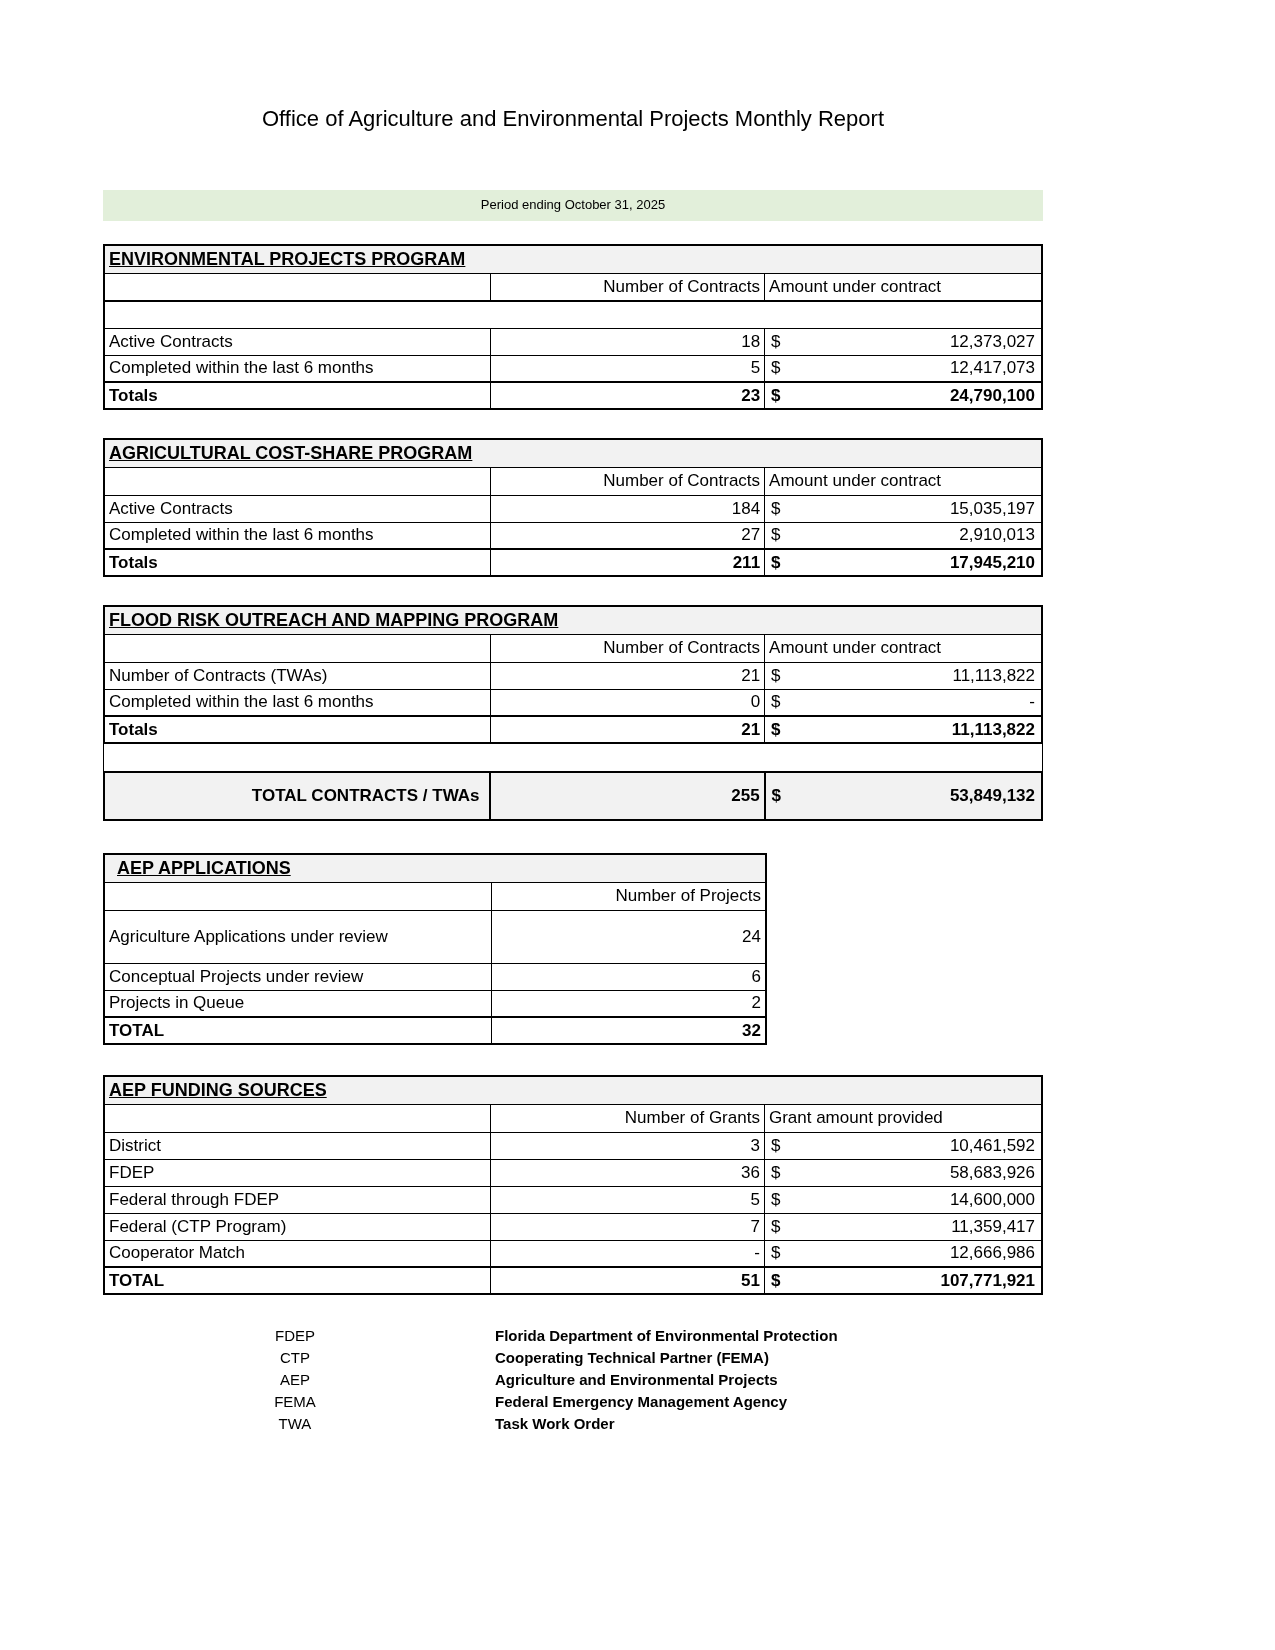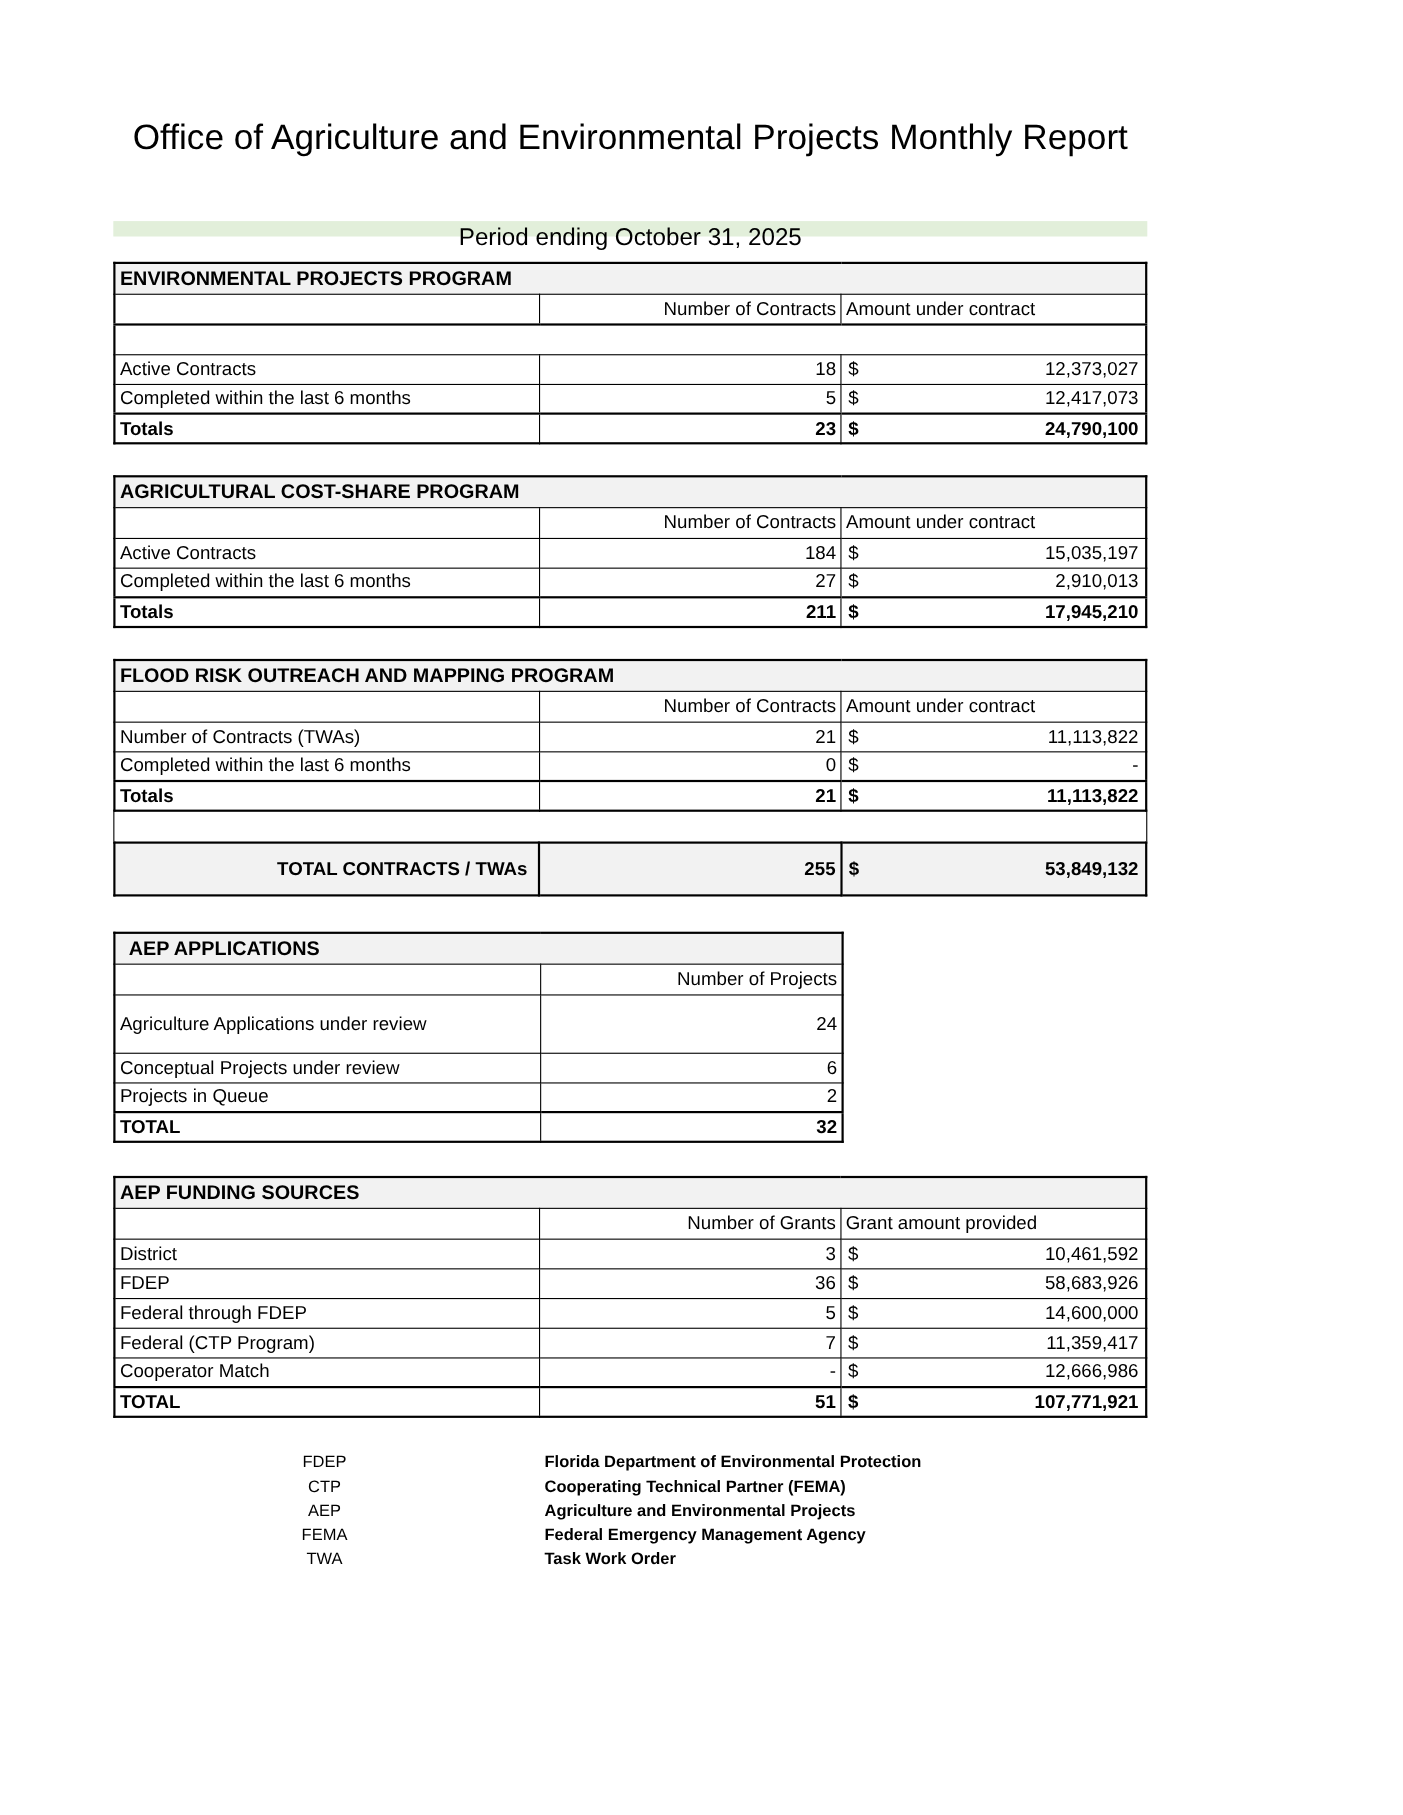--- a/index.html
+++ b/index.html
@@ -3,31 +3,31 @@
 <meta charset="utf-8">
 <style>
   :root { --band-green:#e2efda; --header-grey:#f2f2f2; --ink:#000; }
   * { box-sizing:border-box; }
   html,body { margin:0; padding:0; background:#fff; }
   .page {
     position:relative; width:1275px; height:1650px; background:#fff;
     font-family:"Liberation Sans", sans-serif; color:var(--ink); overflow:hidden;
   }
   .content { margin-left:103px; width:940px; }
-  .doc-title { padding-top:106px; text-align:center; font-size:32px; letter-spacing:0; }
+  .doc-title { padding-top:106px; text-align:center; font-size:22px; letter-spacing:0; }
   .period-band {
-    margin-top:58px; background:var(--band-green); height:14px; line-height:29px;
-    text-align:center; font-size:22px;
+    margin-top:58px; background:var(--band-green); height:31px; line-height:29px;
+    text-align:center; font-size:13px;
   }
   table.tbl { border-collapse:collapse; table-layout:fixed; border:2px solid var(--ink); margin-top:23px; }
   table.tbl td {
     border:1px solid var(--ink); font-size:17px; height:27px; padding:0 4px;
     vertical-align:middle; white-space:nowrap; overflow:hidden;
   }
-  tr.title-row td { background:var(--header-grey); font-weight:bold; font-size:18px; height:28px; }
+  tr.title-row td { background:var(--header-grey); font-weight:bold; font-size:18px; height:28px;text-decoration:underline; }
   tr.head-row td { height:28px; }
   tr.head-row.heavy td { border-bottom:2px solid var(--ink); }
   tr.blank-row td { height:27px; }
   tr.totals-row td { border-top:2px solid var(--ink); font-weight:bold; }
   tr.tall-row td { height:53px; }
   .center { text-align:right; }
   .right { text-align:left; }
   .amt { display:flex; justify-content:space-between; align-items:center; padding:0 2px; }
   .gap-bordered { width:940px; height:27px; border-left:1px solid var(--ink); border-right:1px solid var(--ink); }
   table.grand { margin-top:0; }

